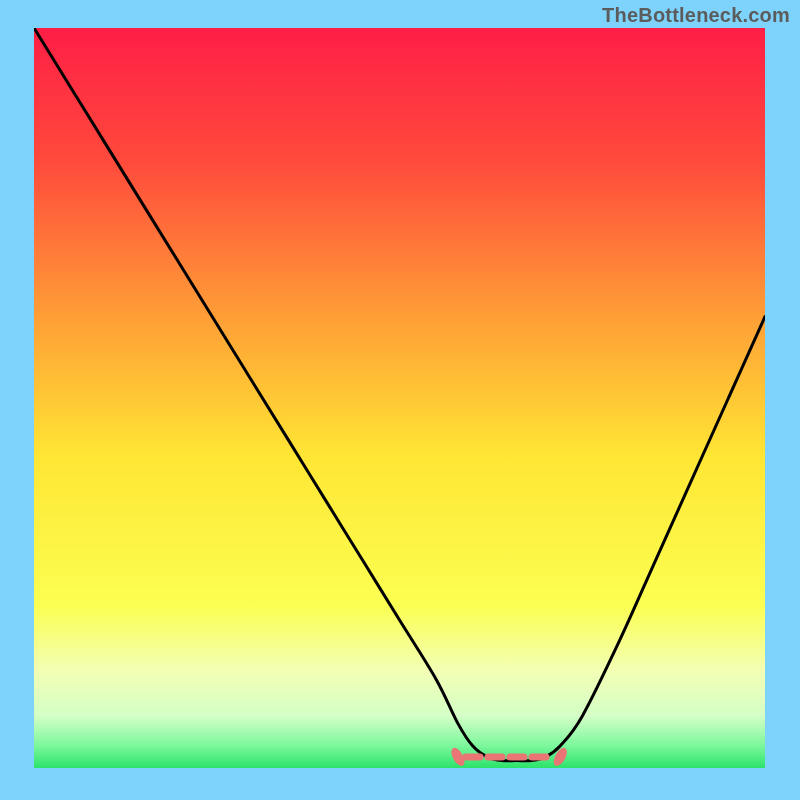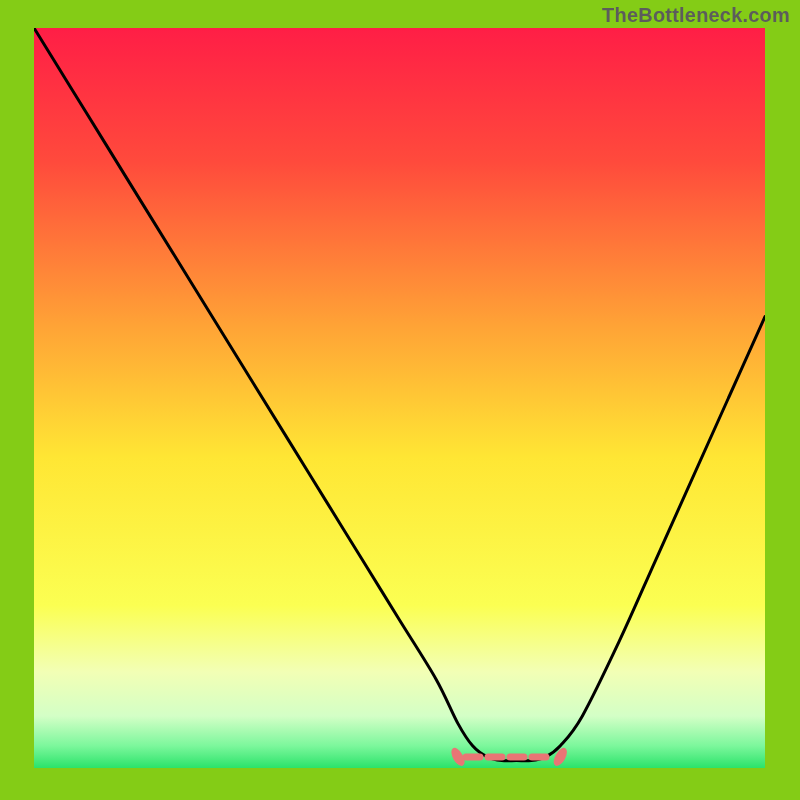--- a/index.html
+++ b/index.html
@@ -8,21 +8,21 @@
     width: 800px;
     height: 800px;
     background: #000;
     overflow: hidden;
     font-family: Arial, Helvetica, sans-serif;
   }
   .frame {
     position: relative;
     width: 800px;
     height: 800px;
-    background: #84cc16;
+    background: #7dd3fc;
   }
   .watermark {
     position: absolute;
     top: 4px;
     right: 10px;
     color: #5c5c5c;
     font-size: 20px;
     font-weight: 600;
     letter-spacing: 0.2px;
     z-index: 10;

